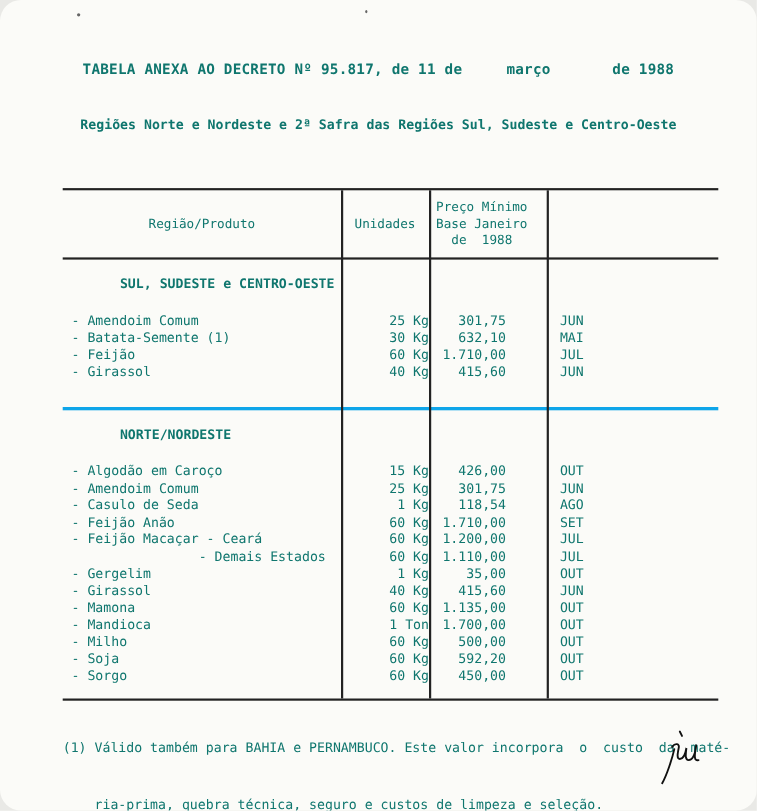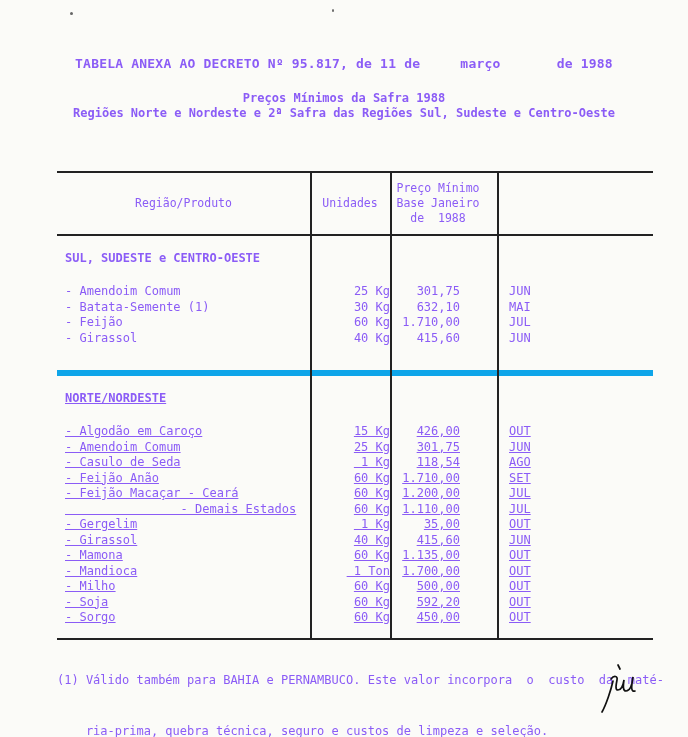--- a/index.html
+++ b/index.html
@@ -1,18 +1,18 @@
 <!DOCTYPE html>
 <html><head>
 <meta charset="utf-8">
 <style>
   html,body{margin:0;padding:0;}
   body{background:#e9e9e6;}
   .page{position:relative;width:688px;height:737px;background:#fbfbf8;
-        font-family:"DejaVu Sans Mono","Liberation Mono",monospace;color:#8b5cf6;overflow:hidden;}
+        font-family:"DejaVu Sans Mono","Liberation Mono",monospace;color:#0f766e;overflow:hidden;border-radius:19px;}
   .speck{position:absolute;background:#666;border-radius:50%;}
   .title{position:absolute;top:56px;left:0;width:100%;text-align:center;
          font-size:13px;font-weight:bold;white-space:pre;letter-spacing:.2px;}
   .subtitle{position:absolute;left:0;width:100%;text-align:center;font-size:12px;
             font-weight:bold;white-space:pre;}
   .subtitle1{top:91px;}
   .subtitle2{top:106px;}
   .table-wrap{position:absolute;top:171px;left:57px;width:596px;
               border-top:2px solid #222;border-bottom:2px solid #222;}
   .vline{position:absolute;top:0;bottom:0;width:1.5px;background:#222;}
@@ -20,36 +20,35 @@
   .trow{display:flex;}
   .cell{white-space:pre;box-sizing:border-box;}
   .c1{width:253px;padding-left:8px;}
   .c2{width:80px;padding-left:30px;text-align:right;}
   .c3{width:96px;text-align:right;padding-right:26px;}
   .c4{width:156px;padding-left:23px;}
   .header-row{height:61px;border-bottom:2px solid #222;align-items:center;font-size:11.5px;}
   .header-row .cell{padding:0;text-align:center;line-height:15px;}
   .section{font-size:12px;}
   .sec1{padding:14px 0 24px 0;}
-  .sec2{border-top:6px solid #0ea5e9;padding:14px 0 12px 0;text-decoration:underline;}
-  .heading-row{font-weight:bold;margin-bottom:18px;line-height:16px;}
+  .sec2{border-top:3px solid #0ea5e9;padding:14px 0 12px 0;}
+  .heading-row{font-weight:bold;margin-bottom:18px;line-height:16px;margin-left:44px;}
   .data-row{line-height:15.5px;}
   .footnote{position:absolute;top:638px;left:57px;font-size:12px;line-height:17px;white-space:pre;}
   .signature{position:absolute;top:658px;left:596px;}
 </style>
 </head>
 <body>
 
 <div class="page">
 
   <div class="speck" style="left:70px;top:12px;width:3px;height:3px;"></div>
   <div class="speck" style="left:332px;top:9px;width:2px;height:3px;"></div>
 
   <div class="title">TABELA ANEXA AO DECRETO Nº 95.817, de 11 de     março       de 1988</div>
-  <div class="subtitle subtitle1">Preços Mínimos da Safra 1988</div>
   <div class="subtitle subtitle2">Regiões Norte e Nordeste e 2ª Safra das Regiões Sul, Sudeste e Centro-Oeste</div>
 
   <div class="table-wrap">
     <div class="vline v1"></div>
     <div class="vline v2"></div>
     <div class="vline v3"></div>
 
     <div class="trow header-row">
       <div class="cell c1">Região/Produto</div>
       <div class="cell c2">Unidades</div>

